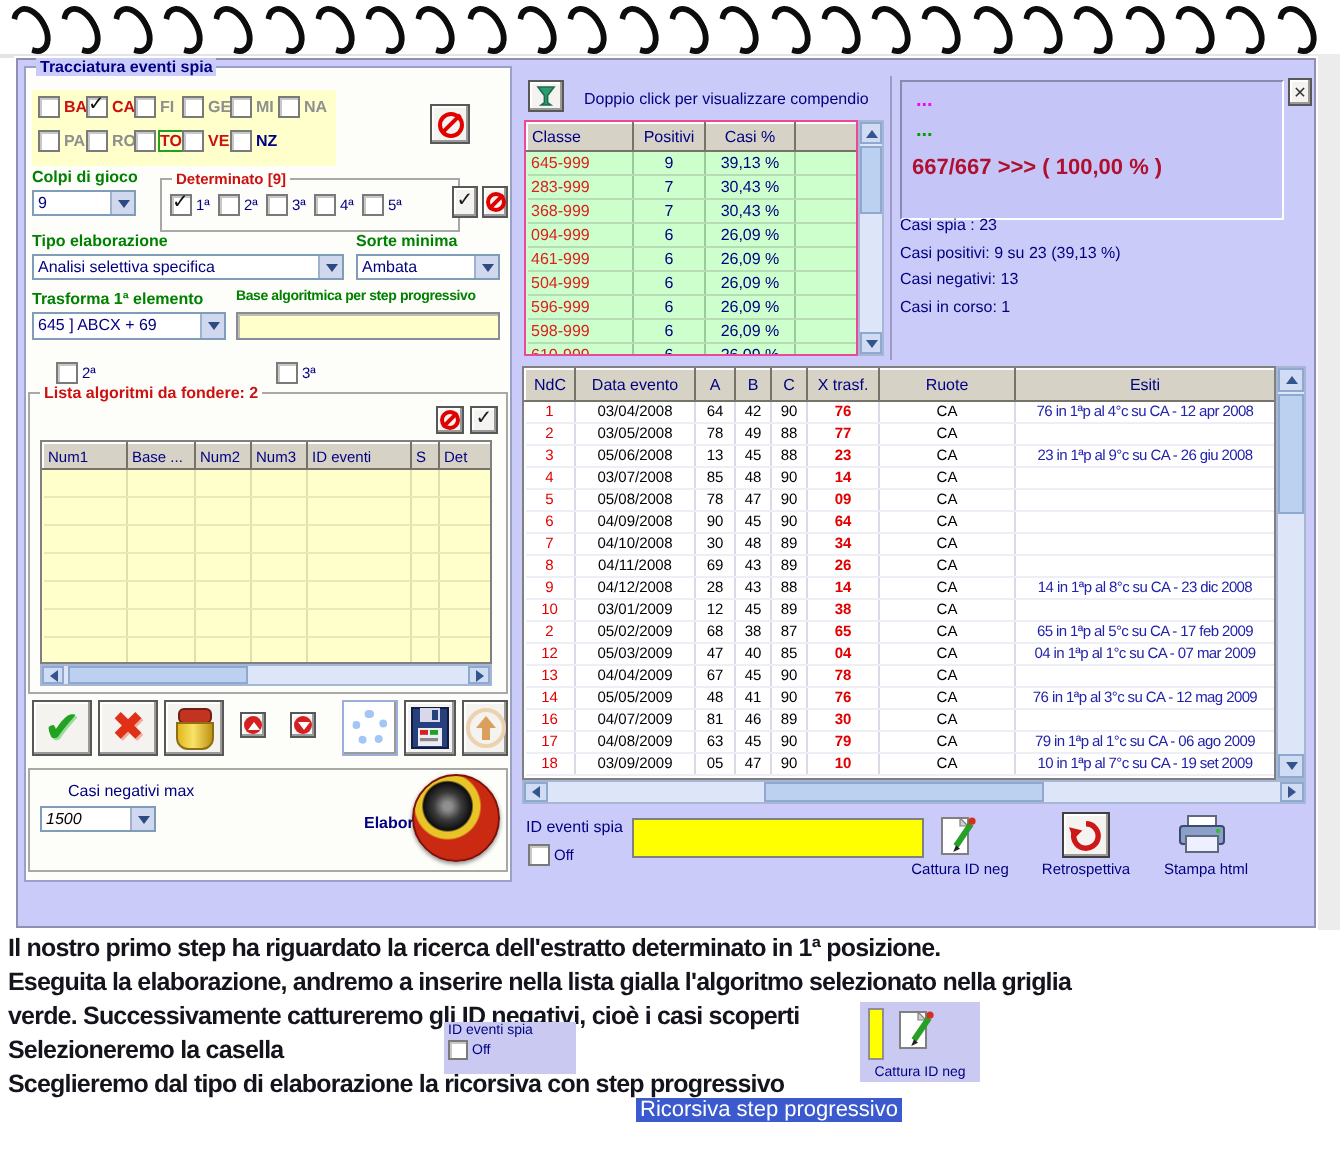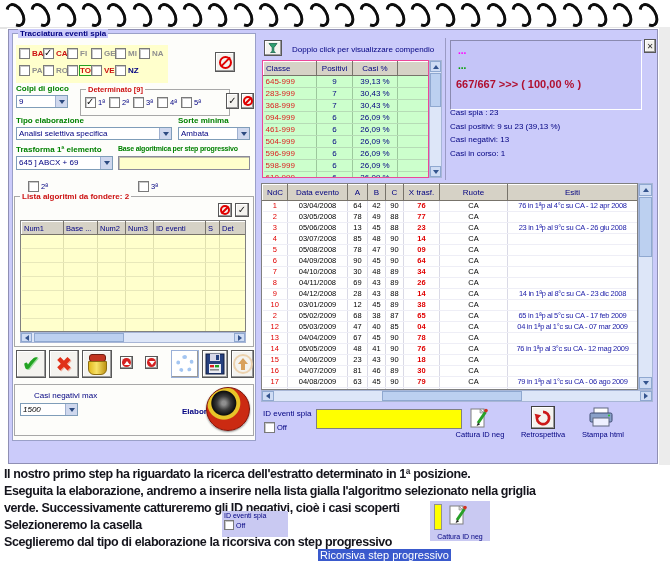--- a/index.html
+++ b/index.html
@@ -755,30 +755,20 @@
             <td class="e-ndc">14</td>
             <td>05/05/2009</td>
             <td>48</td>
             <td>41</td>
             <td>90</td>
             <td class="e-x">76</td>
             <td>CA</td>
             <td class="e-esiti">76 in 1ªp al 3°c su CA - 12 mag 2009</td>
           </tr>
 
-          <tr>
-            <td class="e-ndc">15</td>
-            <td>04/06/2009</td>
-            <td>23</td>
-            <td>43</td>
-            <td>90</td>
-            <td class="e-x">18</td>
-            <td>CA</td>
-            <td class="e-esiti"></td>
-          </tr>
 
           <tr>
             <td class="e-ndc">16</td>
             <td>04/07/2009</td>
             <td>81</td>
             <td>46</td>
             <td>89</td>
             <td class="e-x">30</td>
             <td>CA</td>
             <td class="e-esiti"></td>

